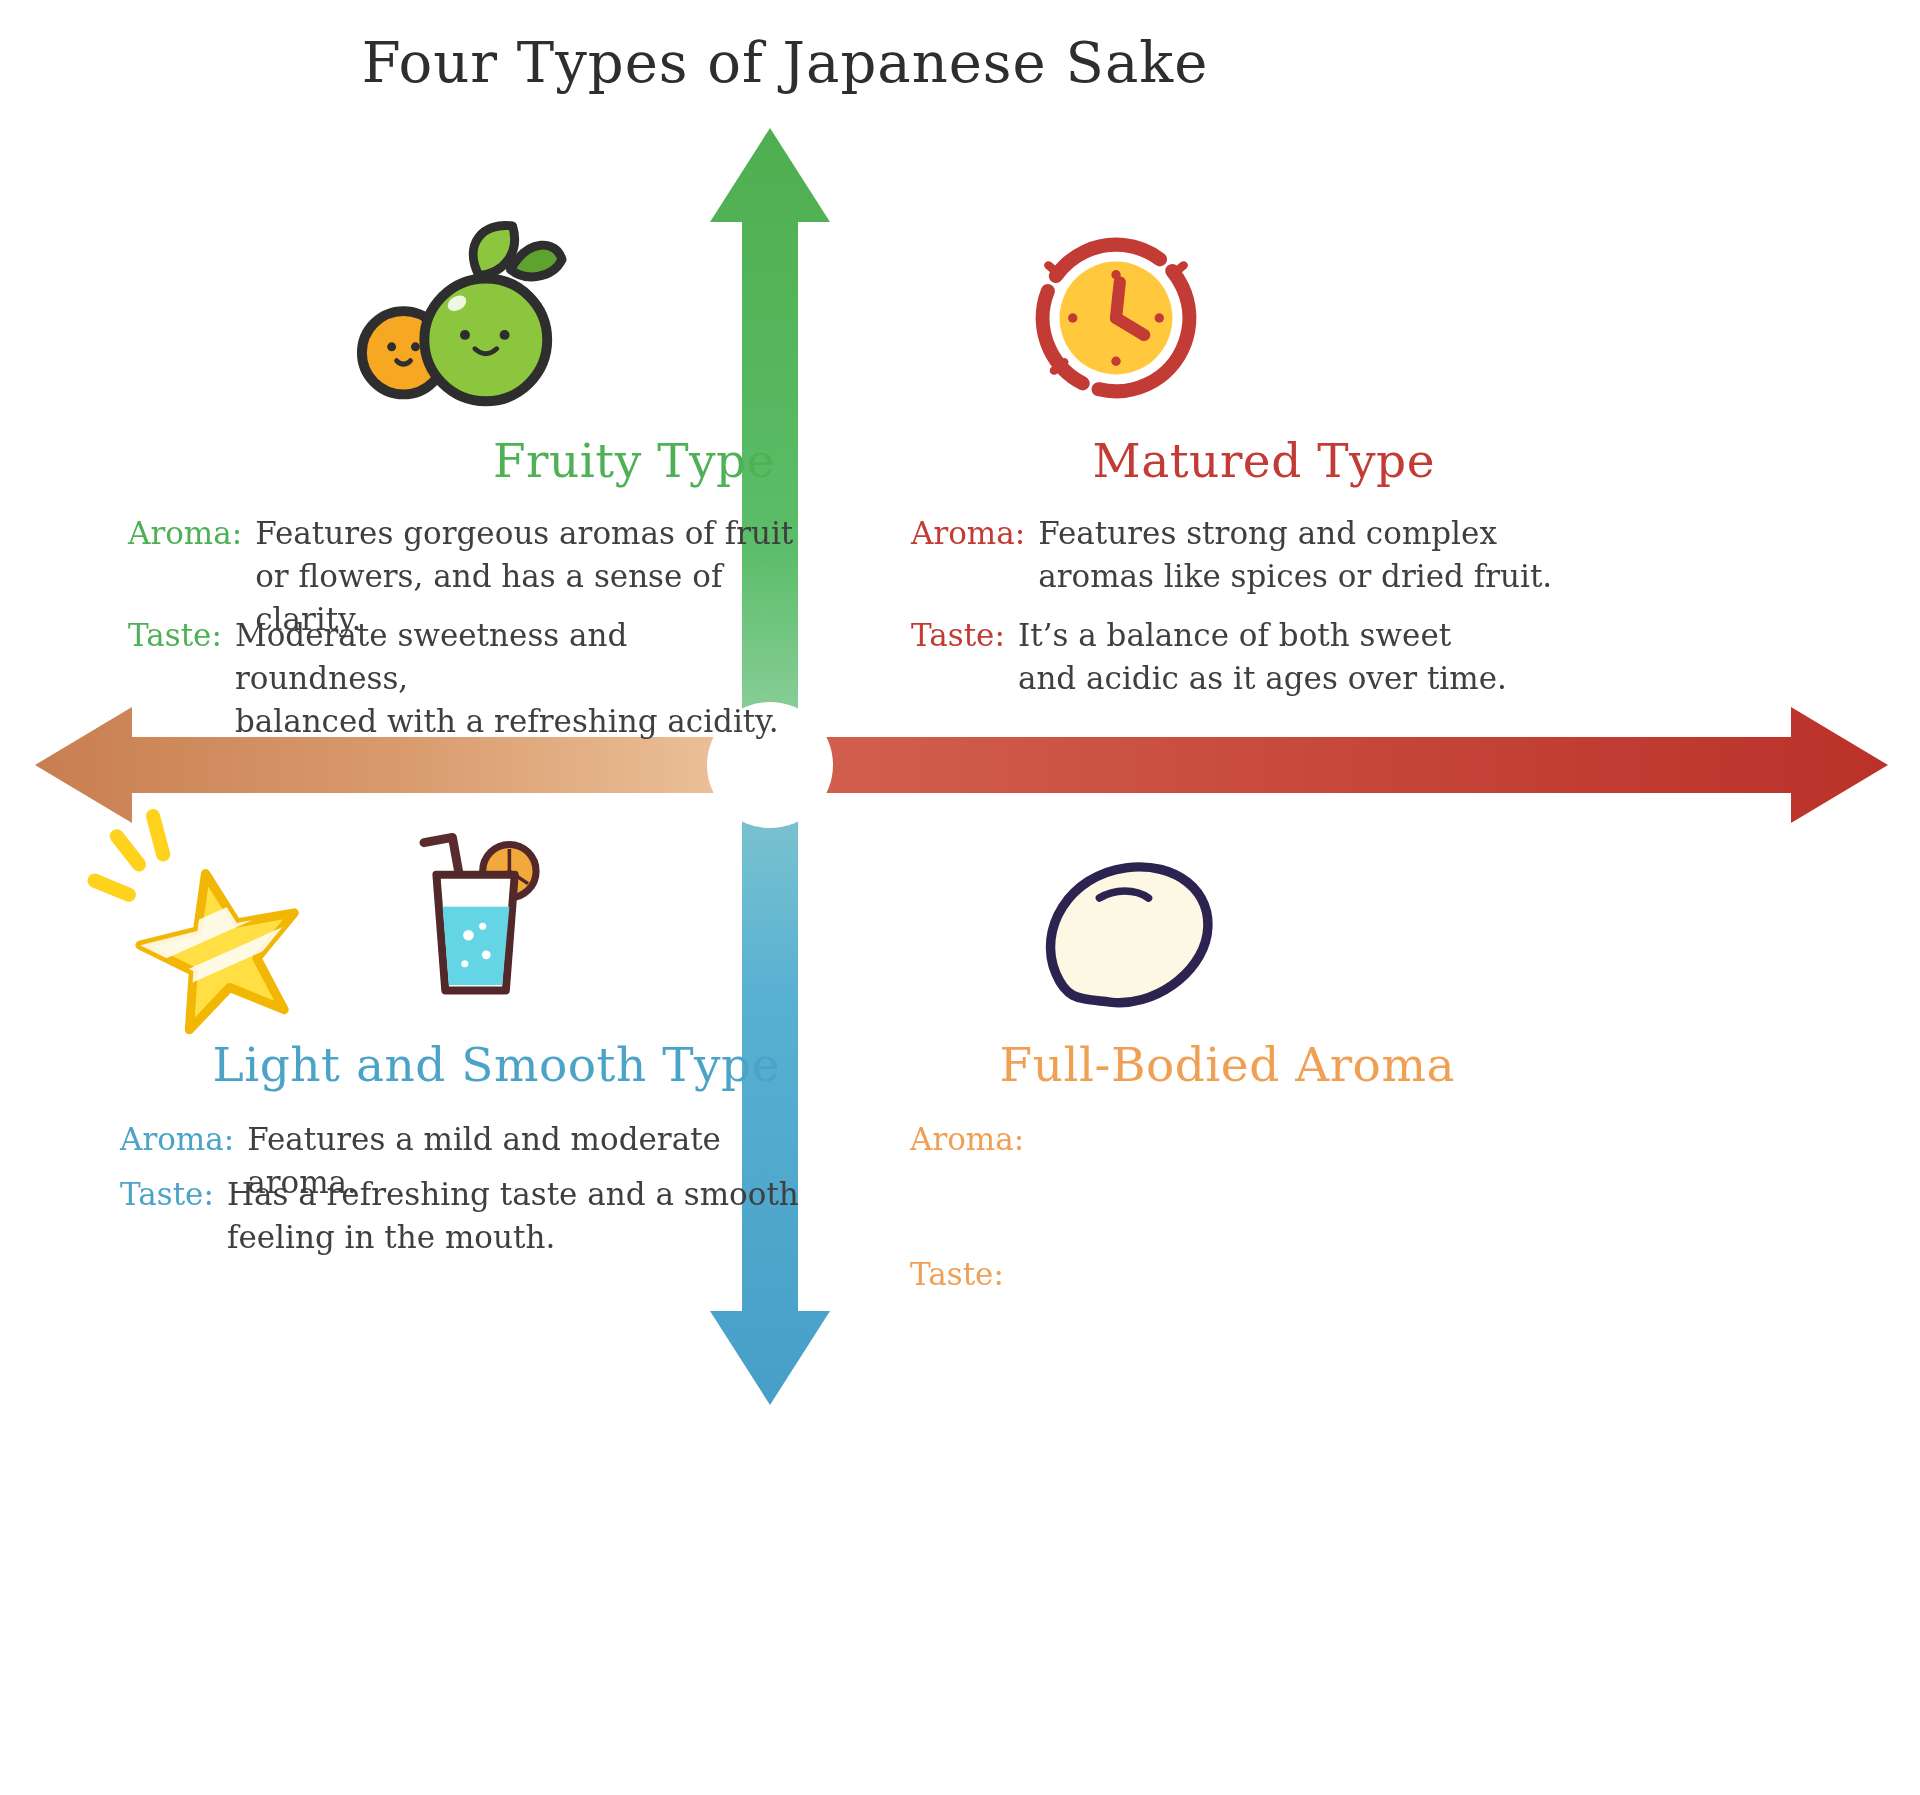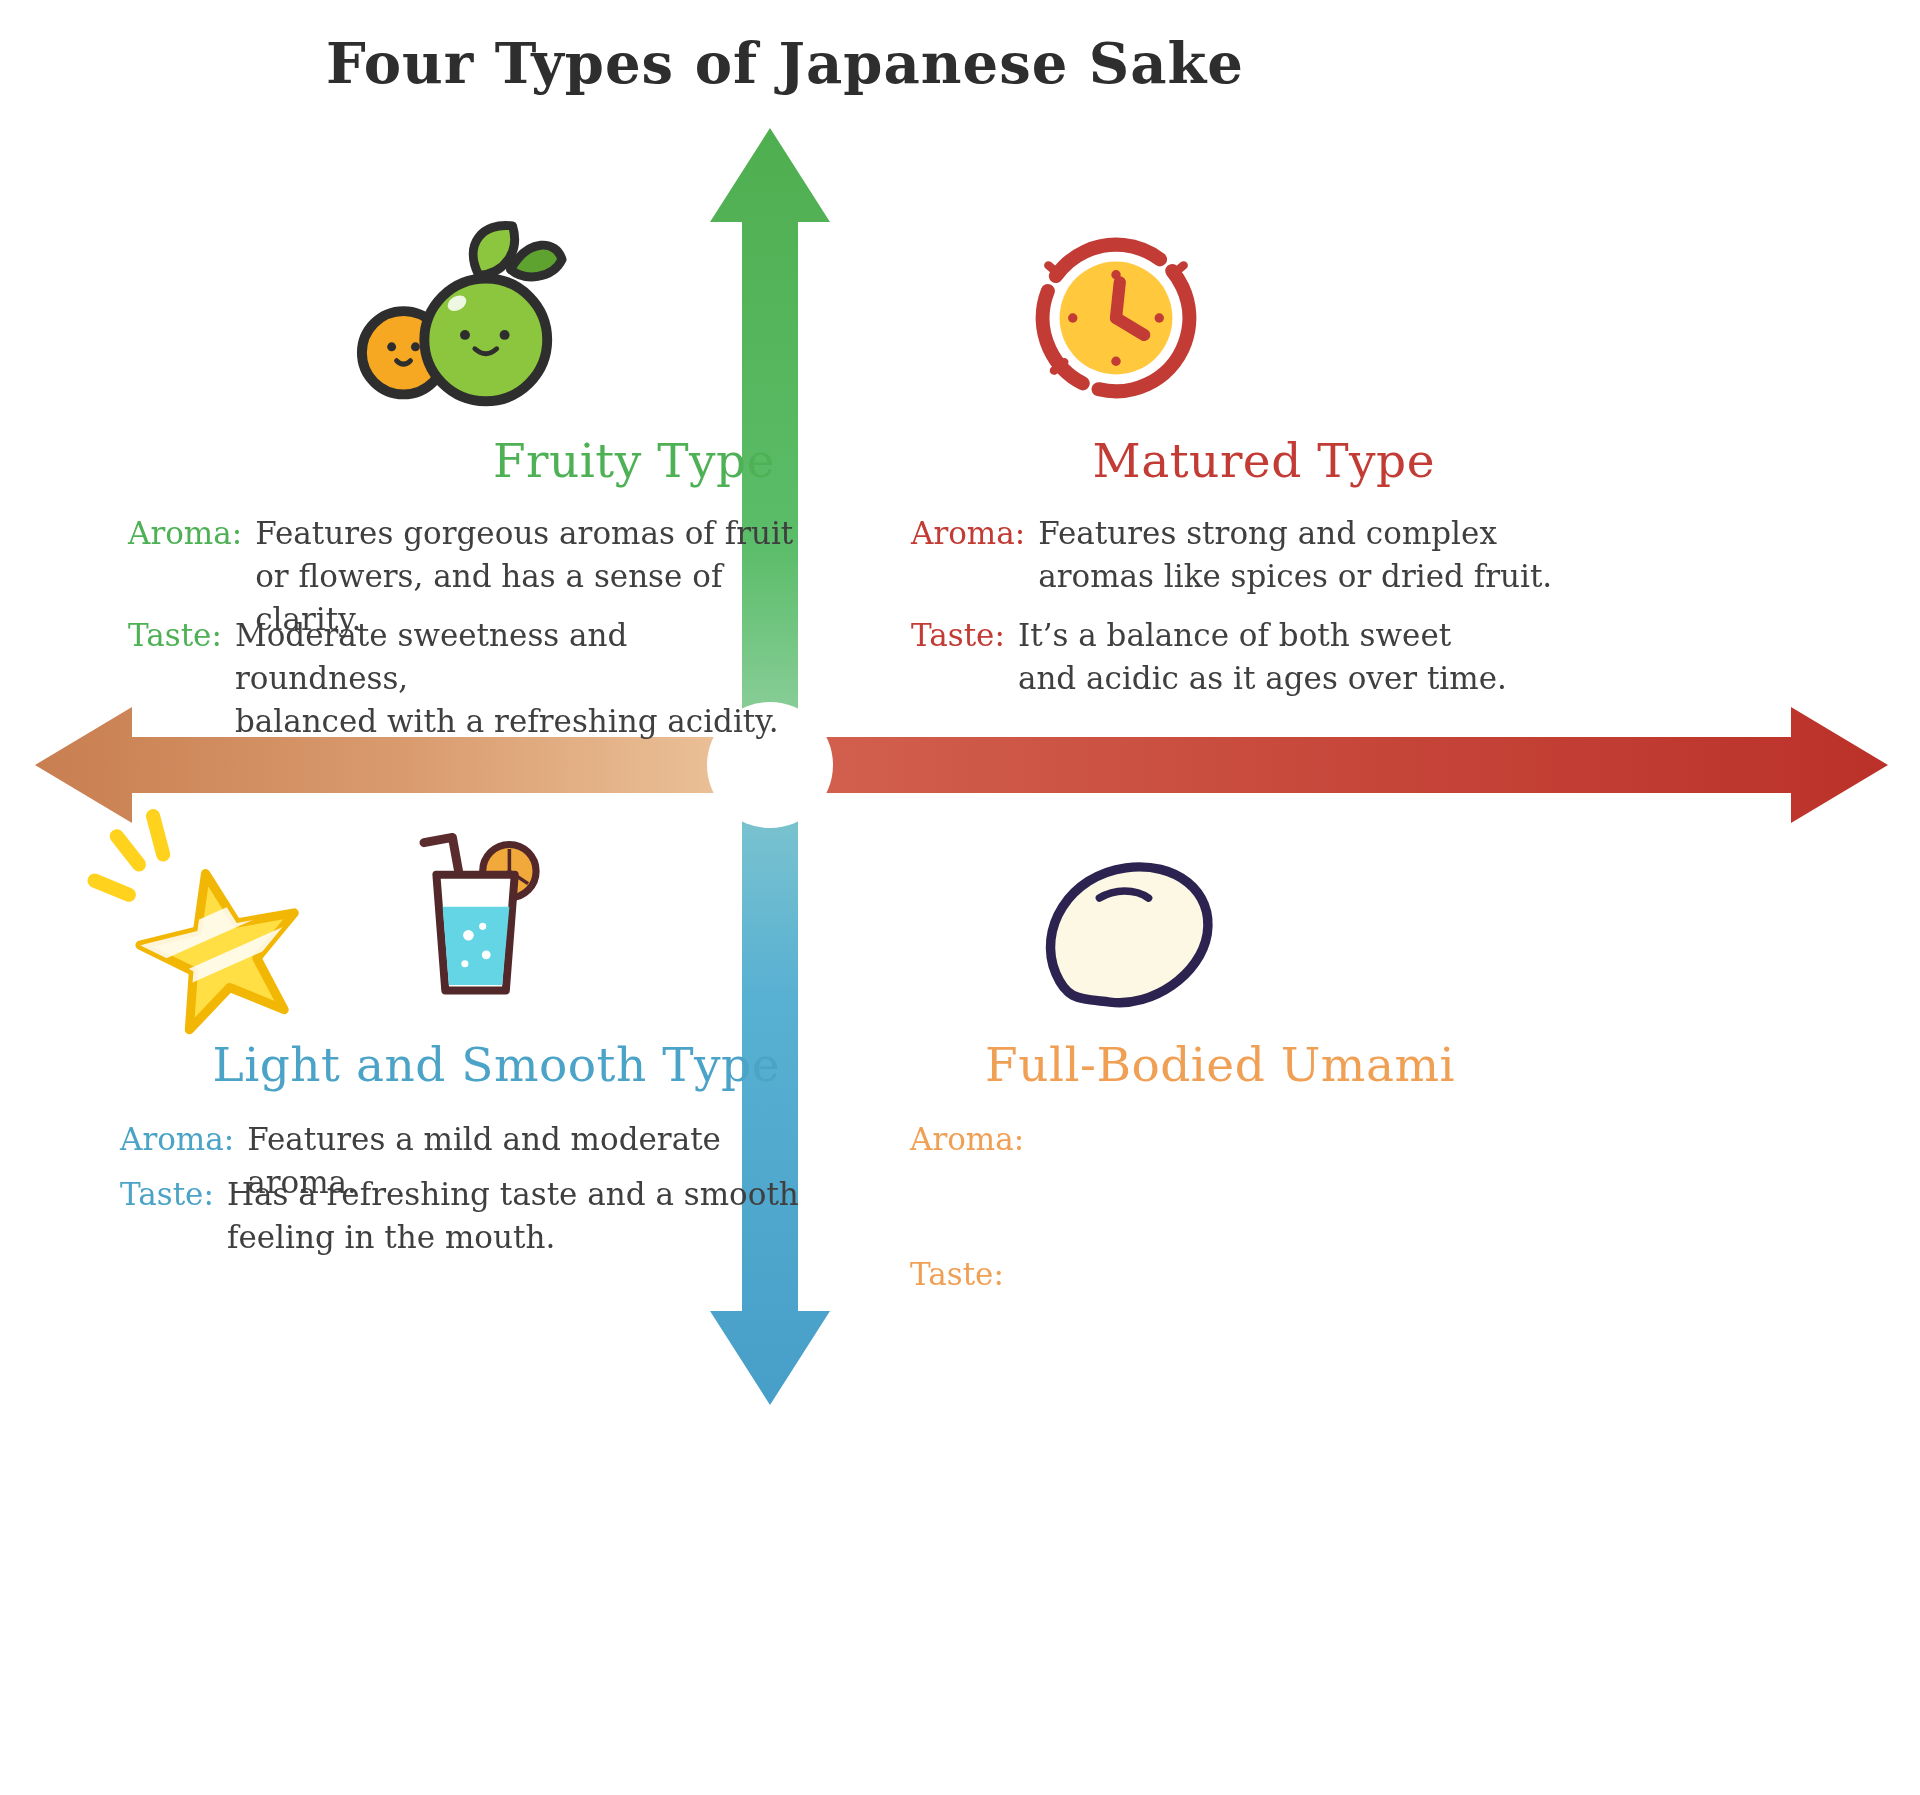--- a/index.html
+++ b/index.html
@@ -7,21 +7,21 @@
   .canvas {
     position:relative;
     width:1920px; height:1795px;
     background:#ffffff;
     font-family:"DejaVu Serif","Liberation Serif",serif;
     overflow:hidden;
   }
   .abs { position:absolute; z-index:2; }
   .axes-layer { position:absolute; left:0; top:0; z-index:1; }
   .title {
-    font-weight:bold;
+    font-weight:normal;
     font-size:56px;
     color:#2e2e2e;
     text-align:center;
     letter-spacing:1px;
   }
   .heading {
     font-weight:normal;
     font-size:47px;
     text-align:right;
     letter-spacing:0.5px;
@@ -173,21 +173,21 @@
     </div>
   </section>
 
   <section>
     <span class="abs icon" style="left:1020px; top:836px; width:208px; height:196px;">
       <svg viewBox="0 0 220 200" width="208" height="196">
         <path d="M38 142 C18 95 52 38 112 30 C165 23 205 55 198 100 C191 143 140 178 95 172 C62 168 50 170 38 142 Z" fill="#fdf8e3" stroke="#2c2350" stroke-width="10" stroke-linejoin="round"></path>
         <path d="M84 62 C100 52 122 52 136 62" fill="none" stroke="#2c2350" stroke-width="8" stroke-linecap="round"></path>
       </svg>
     </span>
-    <h2 class="abs heading" style="left: 875px; top: 1037px; width: 580px; color: rgb(240, 160, 85);">Full-Bodied Umami</h2>
+    <h2 class="abs heading" style="left: 875px; top: 1037px; width: 580px; color: rgb(240, 160, 85);">Full-Bodied Aroma</h2>
     <div class="abs info-row" style="left:862px; top:1118px; width:700px;">
       <span class="info-label" style="color: rgb(240, 160, 85);">Aroma:</span>
     </div>
     <div class="abs info-row" style="left:862px; top:1253px; width:720px;">
       <span class="info-label" style="color: rgb(240, 160, 85);">Taste:</span>
     </div>
   </section>
 
 </div>
 

